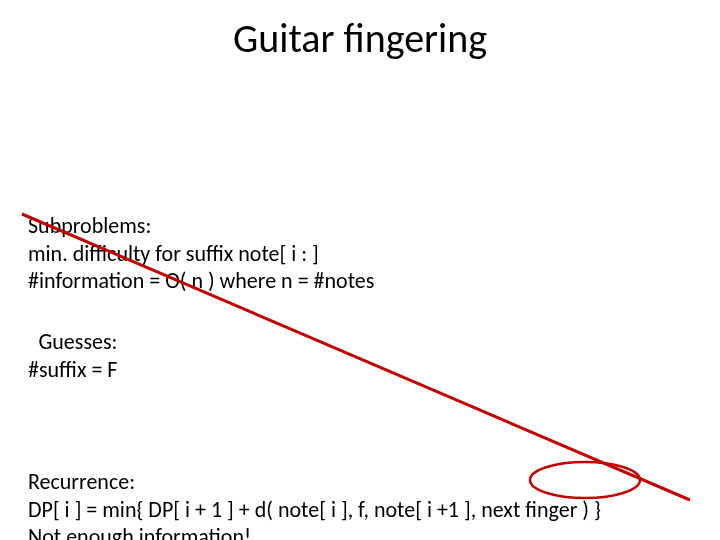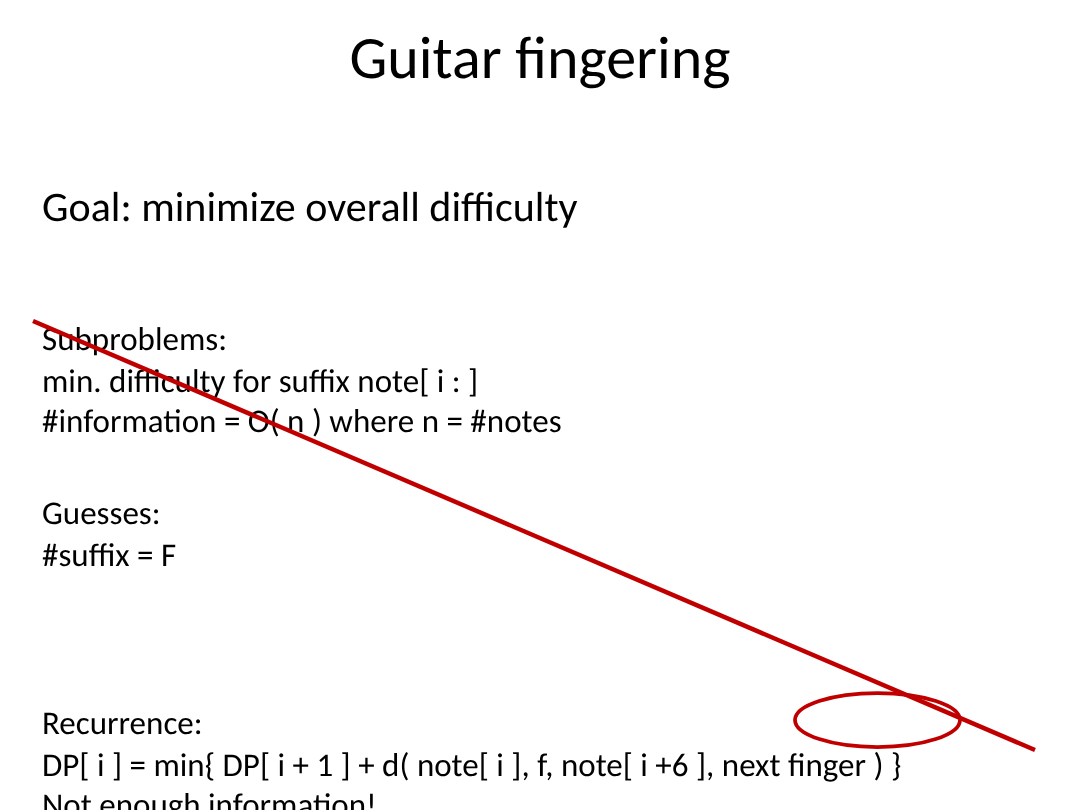--- a/index.html
+++ b/index.html
@@ -34,54 +34,53 @@
     line-height: 1.25;
   }
   .block.intro { top: 120px; }
   .sm {
     position: absolute;
     left: 28px;
     font-size: 22px;
     line-height: 1.25;
   }
   .sm.sub { top: 212px; }
-  .sm.guess { top: 328px; }
+  .sm.guess { top: 328px; text-align: right; }
   .sm.rec { top: 468px; }
   .red { color: #000000; }
   .overlay {
     position: absolute;
     top: 0; left: 0;
     pointer-events: none;
   }
 </style>
 </head>
 <body>
 
 <div class="slide">
 
   <div class="title">Guitar fingering</div>
 
   <div class="block intro">
-    <div>Goal: minimize overall difficulty</div>
   </div>
 
   <div class="sm sub">
     <div>Subproblems:</div>
     <div>min. difficulty for suffix note[ i : ]</div>
     <div>#information = O( n ) where n = #notes</div>
   </div>
 
   <div class="sm guess">
     <div>Guesses:</div>
     <div>#suffix = F</div>
   </div>
 
   <div class="sm rec">
     <div>Recurrence:</div>
-    <div>DP[ i ] = min{  DP[ i + 1 ] + d( note[ i ], f, note[ i +6 ],  next finger   )  }</div>
+    <div>DP[ i ] = min{  DP[ i + 1 ] + d( note[ i ], f, note[ i +1 ],  next finger   )  }</div>
     <div class="red">Not enough information!</div>
   </div>
 
   <svg class="overlay" width="720" height="540">
     <line x1="22" y1="214" x2="690" y2="500" stroke="#c00000" stroke-width="3"></line>
     <ellipse cx="585" cy="480" rx="55" ry="18" fill="none" stroke="#c00000" stroke-width="2.5"></ellipse>
   </svg>
 
 </div>
 

